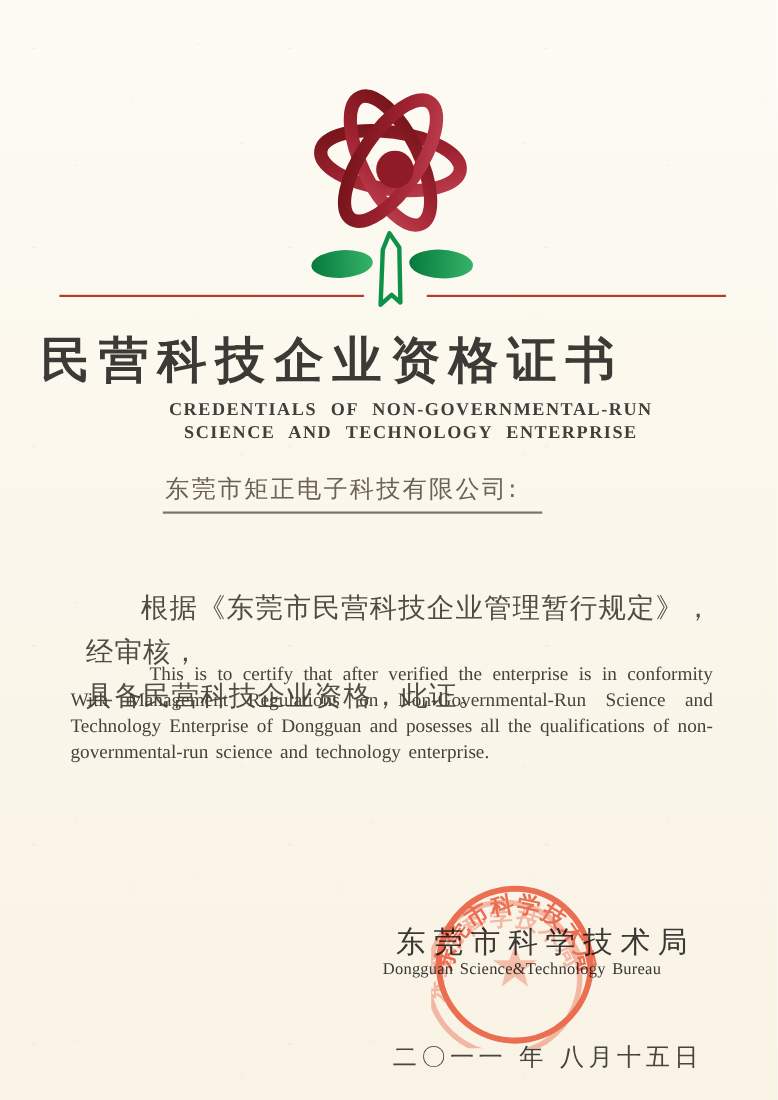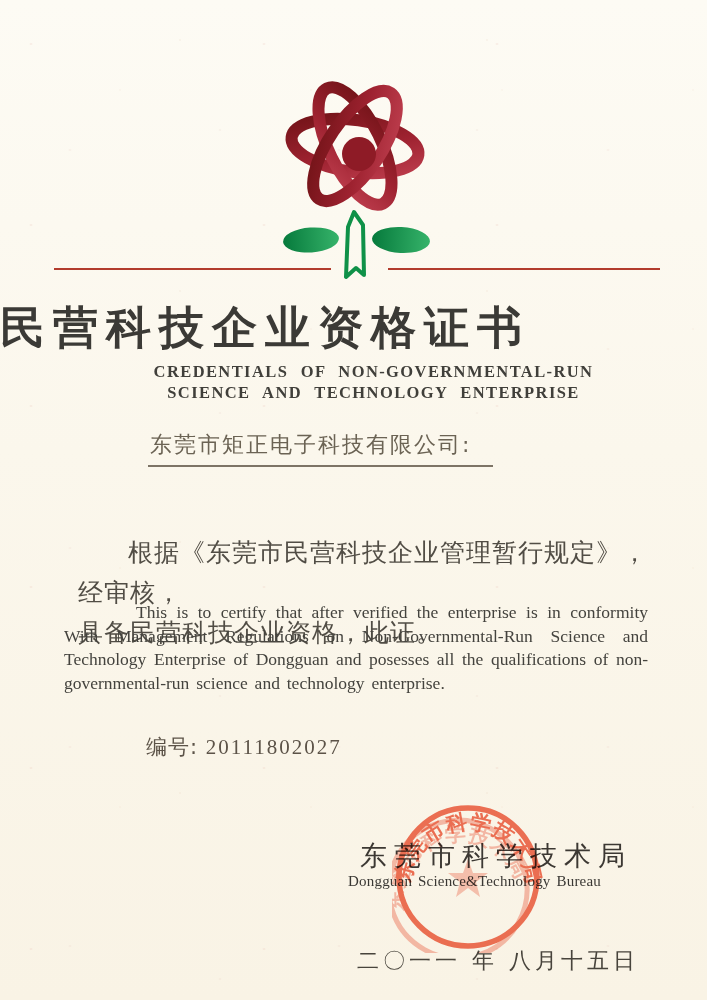--- a/index.html
+++ b/index.html
@@ -23,21 +23,21 @@
     background-size:233px 181px, 191px 239px, 269px 199px, 307px 251px, 257px 283px;
   }
   .abs{position:absolute;}
 
   .divider{position:absolute;top:268px;height:2.4px;background:#b23c2d;}
   .divider-left{left:54px;width:277px;}
   .divider-right{left:388px;width:272px;}
 
   .title-zh{
     position:absolute;top:298px;left:0;width:567px;margin:0;
-    text-align:left;font-size:45px;font-weight:700;letter-spacing:8px;
+    text-align:right;font-size:45px;font-weight:700;letter-spacing:8px;
     color:#3b3a36;font-family:"DejaVu Sans",sans-serif;
   }
   .title-en{
     position:absolute;left:0;width:707px;text-align:center;
     font-family:"Liberation Serif","DejaVu Serif",serif;font-weight:700;
     font-size:16.5px;letter-spacing:1.4px;word-spacing:7px;color:#403f3a;margin-left:20px;
   }
   .title-en.l1{top:362px;}
   .title-en.l2{top:383px;}
 
@@ -125,24 +125,20 @@
   <div class="company">东莞市矩正电子科技有限公司:</div>
 
   <div class="body-zh">
     <div class="indent">根据《东莞市民营科技企业管理暂行规定》，经审核，</div>
     <div>具备民营科技企业资格，此证。</div>
   </div>
 
   <p class="body-en">This is to certify that after verified the enterprise is in conformity With Management Regulations on Non-Governmental-Run Science and Technology Enterprise of Dongguan and posesses all the qualifications of non-governmental-run science and technology enterprise.</p>
 
   <div class="cert-meta">
-    <div>
-      <span>编号:</span>
-      <span class="num">20111802027</span>
-    </div>
   </div>
 
   <div class="footer-bureau-zh">东莞市科学技术局</div>
   <div class="footer-bureau-en">Dongguan Science&amp;Technology  Bureau</div>
   <div class="footer-date">二〇一一 年 八月十五日</div>
 
   <svg class="stamp" viewBox="0 0 152 152">
     <defs>
       <path id="sealArc" d="M 18,86 A 58,58 0 0 1 134,86" fill="none"></path>
     </defs>

